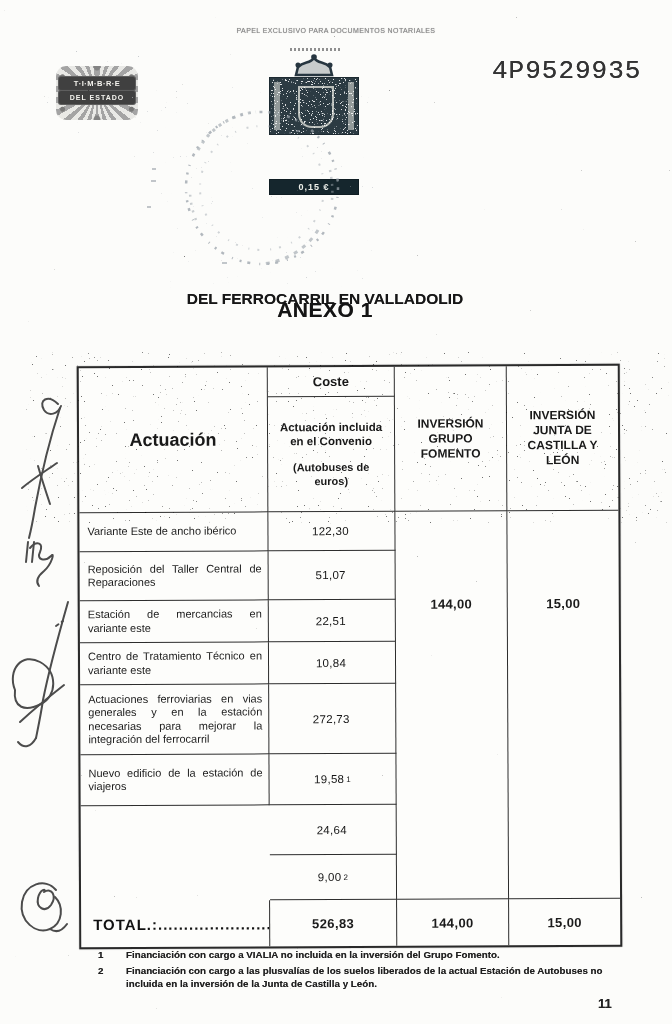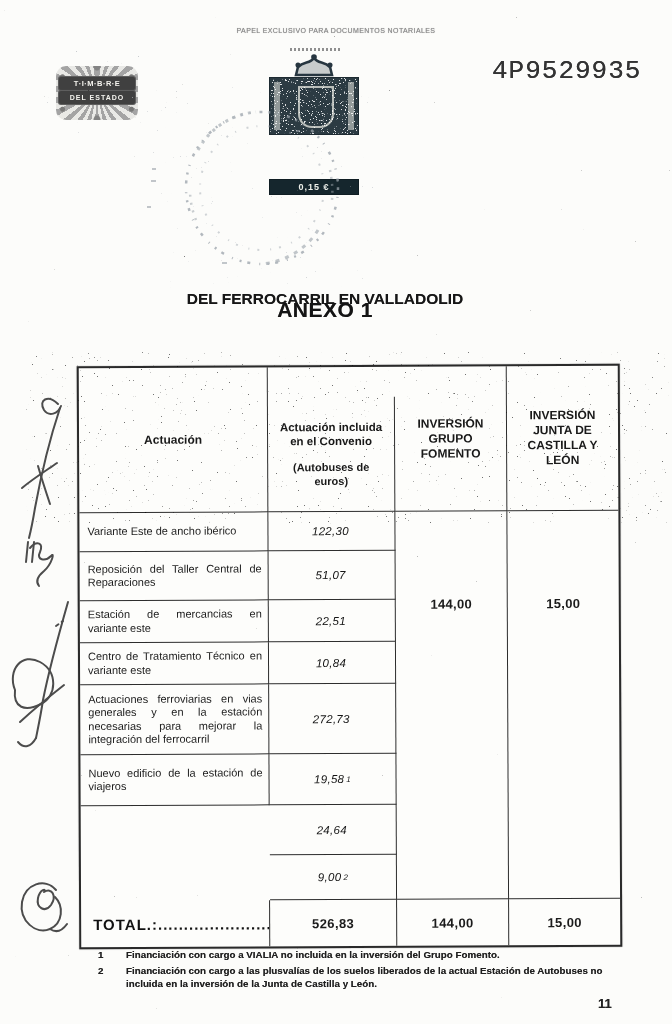--- a/index.html
+++ b/index.html
@@ -109,32 +109,32 @@
   .cell.last-col{border-right:none;}
   .cell.last-row{border-bottom:none;}
   .gc1{grid-column:1;} .gc2{grid-column:2;} .gc3{grid-column:3;} .gc4{grid-column:4;}
   .gr1{grid-row:1;} .gr2{grid-row:2;} .gr3{grid-row:3;} .gr4{grid-row:4;}
   .gr5{grid-row:5;} .gr6{grid-row:6;} .gr7{grid-row:7;} .gr8{grid-row:8;}
   .gr9{grid-row:9;} .gr10{grid-row:10;} .gr11{grid-row:11;}
   .hspan{grid-row:1 / 3;}
   .vspan{grid-row:3 / 11;}
 
   .h-cell{font-weight:bold;text-align:center;color:#191919;}
-  .h-actuacion{font-size:12px;}
+  .h-actuacion{font-size:18px;}
   .h-coste{font-size:13px;}
   .h-coste2{flex-direction:column;font-size:11.5px;line-height:14px;padding:4px 10px;}
   .h-coste2 .unit{margin-top:12px;font-weight:600;font-size:11px;}
   .h-inv{font-size:12px;line-height:15px;padding:4px 6px;}
 
   .name-cell{justify-content:flex-start;padding:4px 6px 4px 8px;}
   .name-cell .jtxt{
     font-size:11px;line-height:13.5px;color:#1c1c1c;
     text-align:justify;text-align-last:left;width:100%;
   }
-  .cost-cell{font-size:11.5px;letter-spacing:.3px;color:#151515;font-style:italic;}
+  .cost-cell{font-size:11.5px;letter-spacing:.3px;color:#151515;}
   .cost-cell sup{font-size:8px;margin-left:2px;}
   .merged-val{align-items:flex-start;font-weight:bold;font-size:13px;letter-spacing:.3px;}
   .merged-val span{margin-top:85px;}
   .total-label{
     justify-content:flex-start;padding-left:12px;
     font-weight:bold;font-size:15px;letter-spacing:1px;color:#111;
     overflow:hidden;white-space:nowrap;
   }
   .total-num{font-weight:bold;font-size:13px;letter-spacing:.4px;}
 
@@ -212,20 +212,23 @@
 <div class="abs title-anexo scan-text">ANEXO 1</div>
 <div class="abs title-sub scan-text">
   <div>DEL FERROCARRIL EN VALLADOLID</div>
 </div>
 
 <div class="abs tblwrap">
   <div class="tbl">
     <div class="cell h-cell h-actuacion gc1 hspan">
         <span>Actuación</span>
       </div>
+    <div class="cell h-cell h-coste gc2 gr1">
+        <span>Coste</span>
+      </div>
     <div class="cell h-cell h-coste2 gc2 gr2">
       <span>Actuación incluida en el Convenio</span>
       <span class="unit">(Autobuses de euros)</span>
     </div>
     <div class="cell h-cell h-inv gc3 hspan">
         <span>INVERSIÓN GRUPO FOMENTO</span>
       </div>
     <div class="cell h-cell h-inv gc4 hspan last-col">
         <span>INVERSIÓN JUNTA DE CASTILLA Y LEÓN</span>
       </div>

